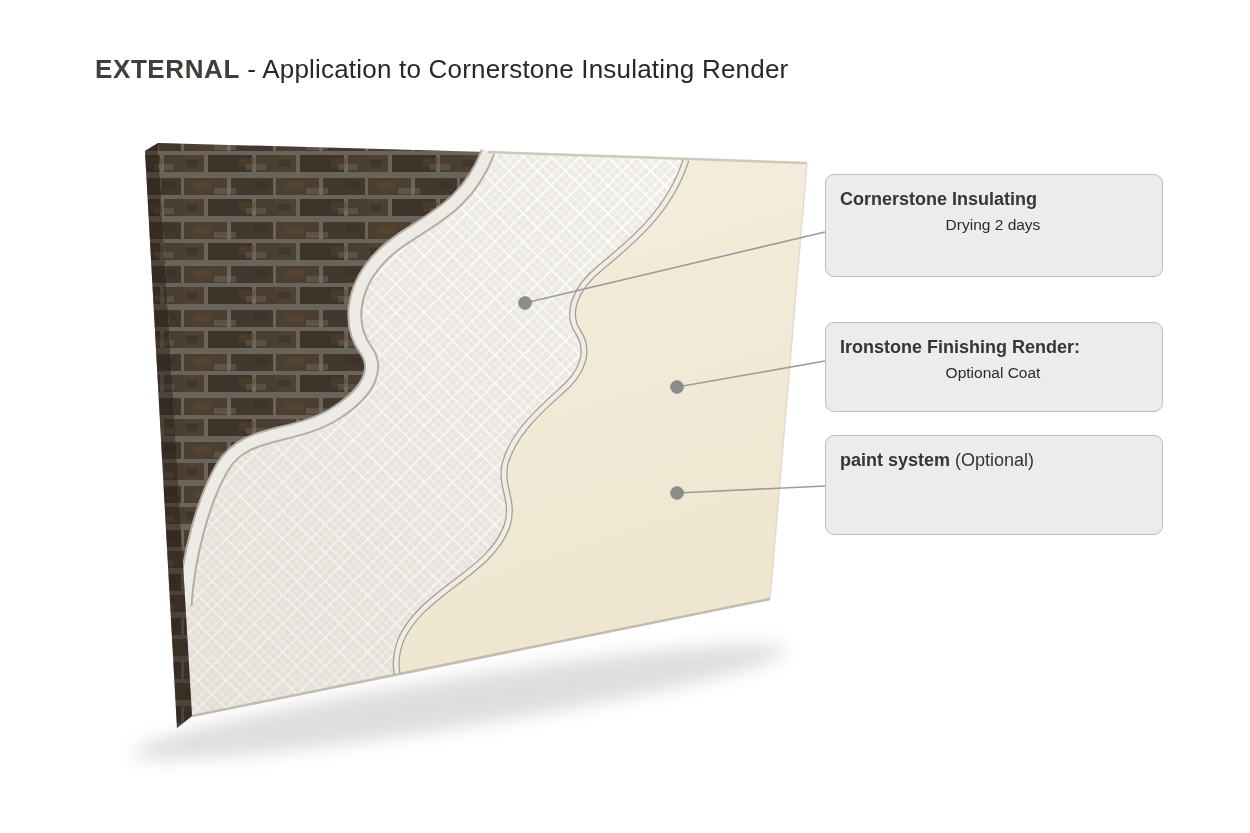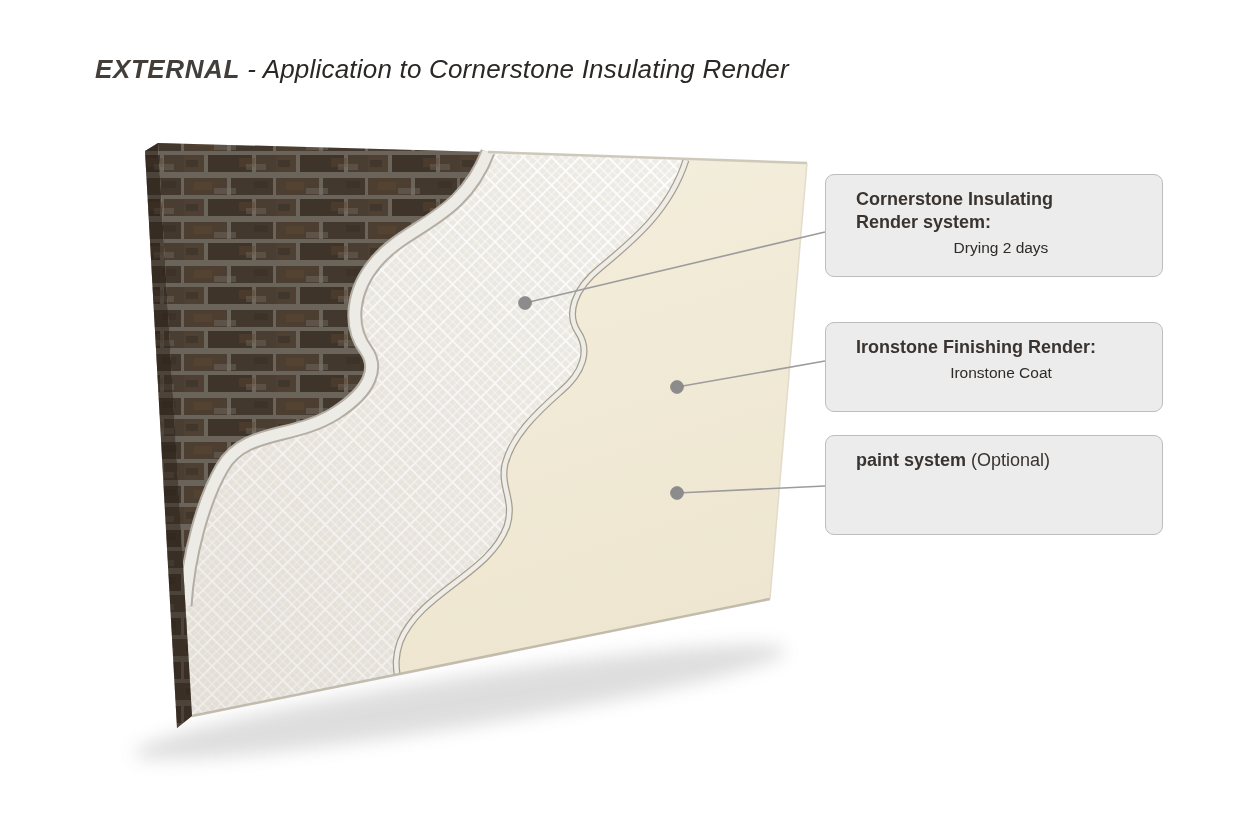--- a/index.html
+++ b/index.html
@@ -2,28 +2,28 @@
 <html><head>
 <meta charset="utf-8">
 <style>
   html,body{margin:0;padding:0;background:#ffffff;}
   .stage{
     position:relative;width:1250px;height:833px;background:#ffffff;overflow:hidden;
     font-family:"Liberation Sans","DejaVu Sans",sans-serif;
   }
   .page-title{
     position:absolute;left:95px;top:54px;font-size:26px;line-height:30px;
-    color:#2a2725;letter-spacing:.2px;white-space:nowrap;font-style:italic;
+    color:#2a2725;letter-spacing:.2px;white-space:nowrap;
   }
   .page-title .t-bold{font-weight:700;color:#443e3a;letter-spacing:.6px;}
   .diagram-svg{position:absolute;left:0;top:0;}
   .callout{
     position:absolute;left:825px;width:338px;box-sizing:border-box;
     background:#ececec;border:1px solid #bdbdbd;border-radius:9px;
-    padding:13px 16px 12px 30px;color:#3a3430;
+    padding:13px 16px 12px 14px;color:#3a3430;
   }
   .callout-1{top:174px;min-height:103px;}
   .callout-2{top:322px;min-height:90px;}
   .callout-3{top:435px;min-height:100px;}
   .c-title{font-weight:700;font-size:18px;line-height:23px;color:#3a3430;}
   .c-title .t-reg{font-weight:400;}
   .c-body{font-size:15.5px;line-height:21px;color:#2e2b28;margin-top:3px;text-align:center;}
 </style>
 </head>
 <body>
@@ -171,33 +171,32 @@
     <g fill="#8c8c8c" stroke="#7f7f7f" stroke-width="0.6">
       <circle cx="525" cy="303" r="6.5"></circle>
       <circle cx="677" cy="387" r="6.5"></circle>
       <circle cx="677" cy="493" r="6.5"></circle>
     </g>
   </svg>
 
   <div class="callout callout-1">
     <div class="c-title">
       <div>Cornerstone Insulating</div>
-      <div>Render system:</div>
     </div>
     <div class="c-body">
       <div>Drying 2 days</div>
     </div>
   </div>
 
   <div class="callout callout-2">
     <div class="c-title">
       <div>Ironstone Finishing Render:</div>
     </div>
     <div class="c-body">
-      <div>Ironstone Coat</div>
+      <div>Optional Coat</div>
     </div>
   </div>
 
   <div class="callout callout-3">
     <div class="c-title">
       <div><span>paint system</span>
         <span class="t-reg">(Optional)</span>
       </div>
     </div>
   </div>

